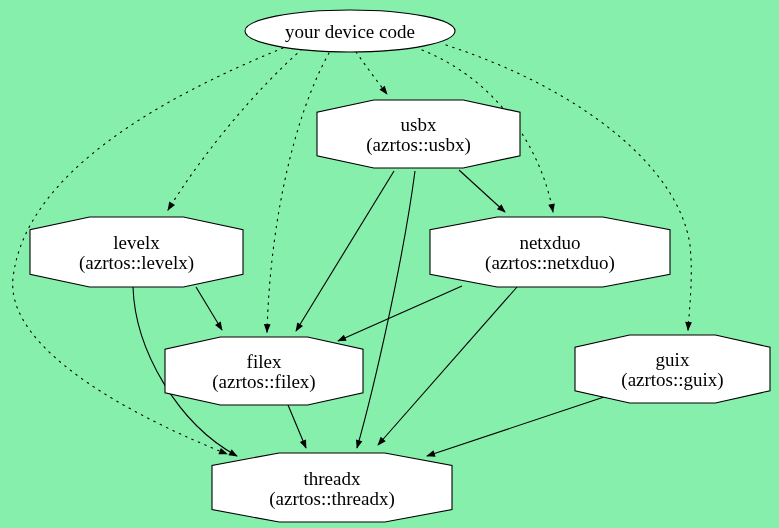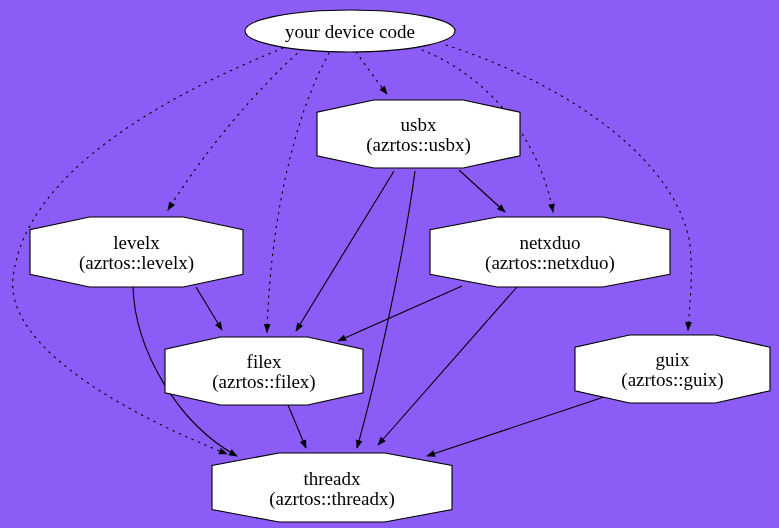--- a/index.html
+++ b/index.html
@@ -4,21 +4,21 @@
 <style>
   html, body {
     margin: 0;
     padding: 0;
     background: #ffffff;
   }
   .canvas {
     position: relative;
     width: 779px;
     height: 528px;
-    background: #8b5cf6;
+    background: #86efac;
     overflow: hidden;
   }
   svg text {
     font-family: "Liberation Serif", "DejaVu Serif", serif;
     font-size: 19px;
     fill: #000000;
   }
   .edge {
     fill: none;
     stroke: #000000;

